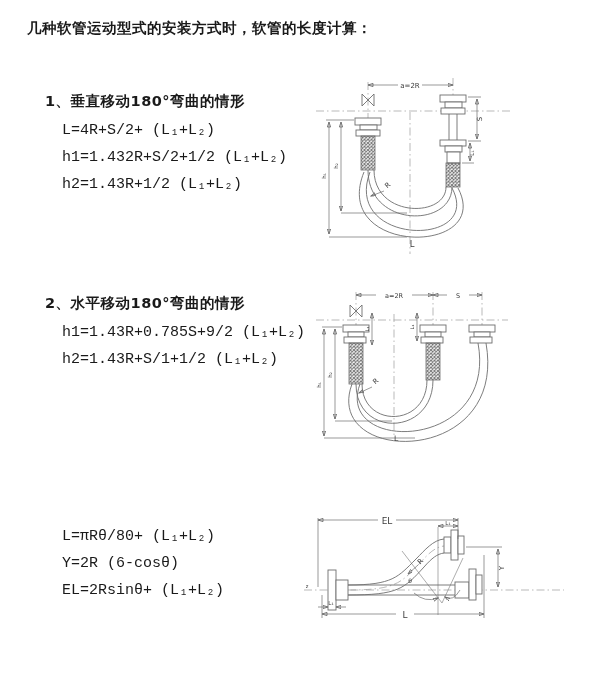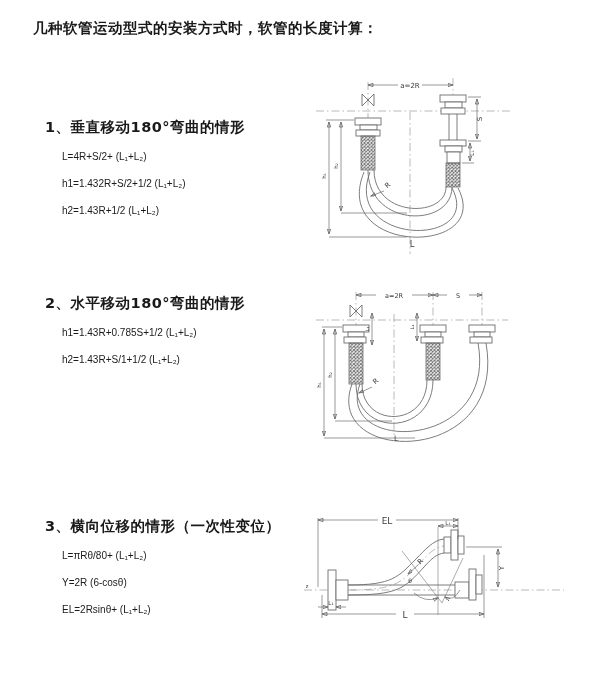--- a/index.html
+++ b/index.html
@@ -1,23 +1,23 @@
 <!DOCTYPE html>
 <html><head>
 <meta charset="utf-8">
 <style>
   html,body{margin:0;padding:0;background:#fff;}
   .page{position:relative;width:600px;height:675px;background:#ffffff;overflow:hidden;
         font-family:"DejaVu Sans",sans-serif;color:#1a1a1a;}
-  .title{position:absolute;left:33px;top:19px;font-size:14.5px;font-weight:700;letter-spacing:.5px;}
+  .title{position:absolute;left:27px;top:19px;font-size:14.5px;font-weight:700;letter-spacing:.5px;}
   .sec{position:absolute;left:45px;}
   .sec-h{font-size:14.5px;font-weight:700;letter-spacing:.5px;}
   .sec-fs{margin-left:17px;margin-top:6px;}
-  .sec-f{font-family:Liberation Sans, sans-serif;font-size:10px;line-height:27px;white-space:pre;}
-  .sec1{top:118px;} .sec2{top:294px;} .sec3{top:517px;}
+  .sec-f{font-family:Liberation Mono, monospace;font-size:15px;line-height:27px;white-space:pre;}
+  .sec1{top:92px;} .sec2{top:294px;} .sec3{top:517px;}
   .diag{position:absolute;}
   .d1{left:312px;top:66px;} .d2{left:312px;top:280px;} .d3{left:298px;top:503px;}
   .diag path,.diag line{fill:none;stroke:#6e6e6e;stroke-width:.9;}
   .diag .dim{stroke-width:.7;}
   .diag .thin{stroke-width:.7;stroke:#8a8a8a;}
   .diag .cl{stroke:#9b9b9b;stroke-width:.7;stroke-dasharray:8 3 1.5 3;}
   .diag .fit{fill:#ffffff;stroke:#6e6e6e;stroke-width:.9;}
   .diag .braid1{fill:url(#br1);stroke:#6e6e6e;stroke-width:.8;}
   .diag .braid2{fill:url(#br2);stroke:#6e6e6e;stroke-width:.8;}
   .diag text{stroke:none;fill:#3c3c3c;font-family:"DejaVu Sans",sans-serif;}
@@ -34,27 +34,26 @@
     <div class="sec-fs">
       <div class="sec-f">L=4R+S/2+ (L₁+L₂)</div>
       <div class="sec-f">h1=1.432R+S/2+1/2 (L₁+L₂)</div>
       <div class="sec-f">h2=1.43R+1/2 (L₁+L₂)</div>
     </div>
   </div>
 
   <div class="sec sec2">
     <div class="sec-h">2、水平移动180°弯曲的情形</div>
     <div class="sec-fs">
-      <div class="sec-f">h1=1.43R+0.785S+1/2 (L₁+L₂)</div>
+      <div class="sec-f">h1=1.43R+0.785S+9/2 (L₁+L₂)</div>
       <div class="sec-f">h2=1.43R+S/1+1/2 (L₁+L₂)</div>
     </div>
   </div>
 
   <div class="sec sec3">
-    <div class="sec-h">3、横向位移的情形（一次性变位）</div>
     <div class="sec-fs">
       <div class="sec-f">L=πRθ/80+ (L₁+L₂)</div>
       <div class="sec-f">Y=2R (6-cosθ)</div>
       <div class="sec-f">EL=2Rsinθ+ (L₁+L₂)</div>
     </div>
   </div>
 
   <svg class="diag d1" width="282" height="192" viewBox="0 0 282 192">
     <defs>
       <pattern id="br1" width="3.5" height="3.5" patternUnits="userSpaceOnUse">

